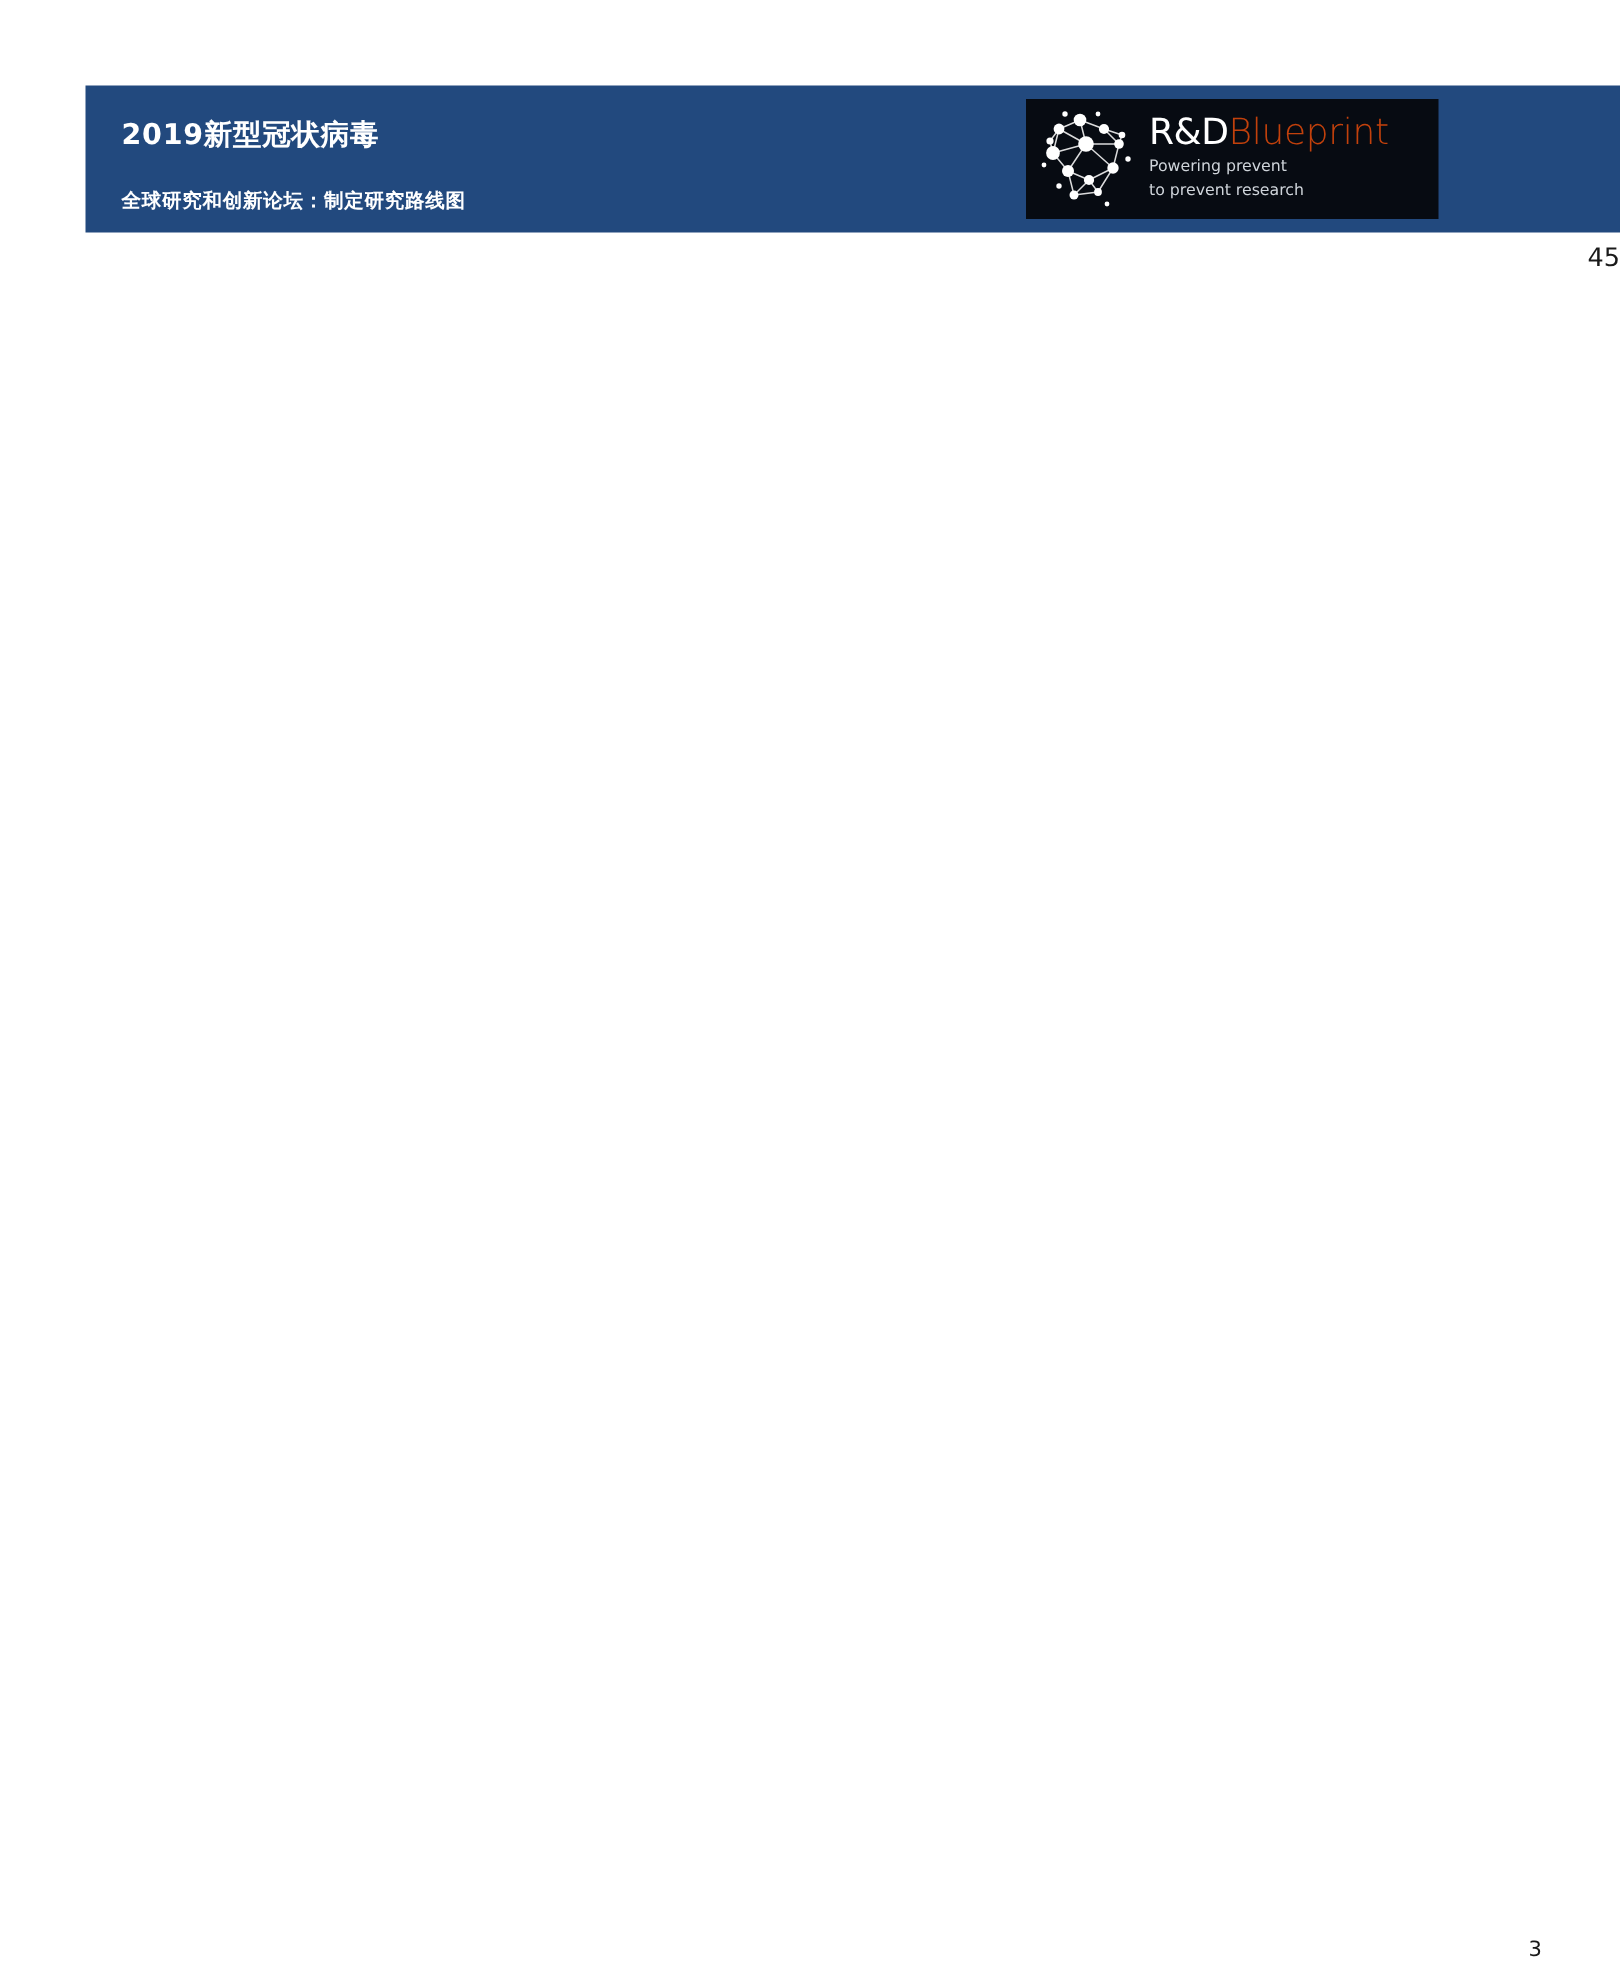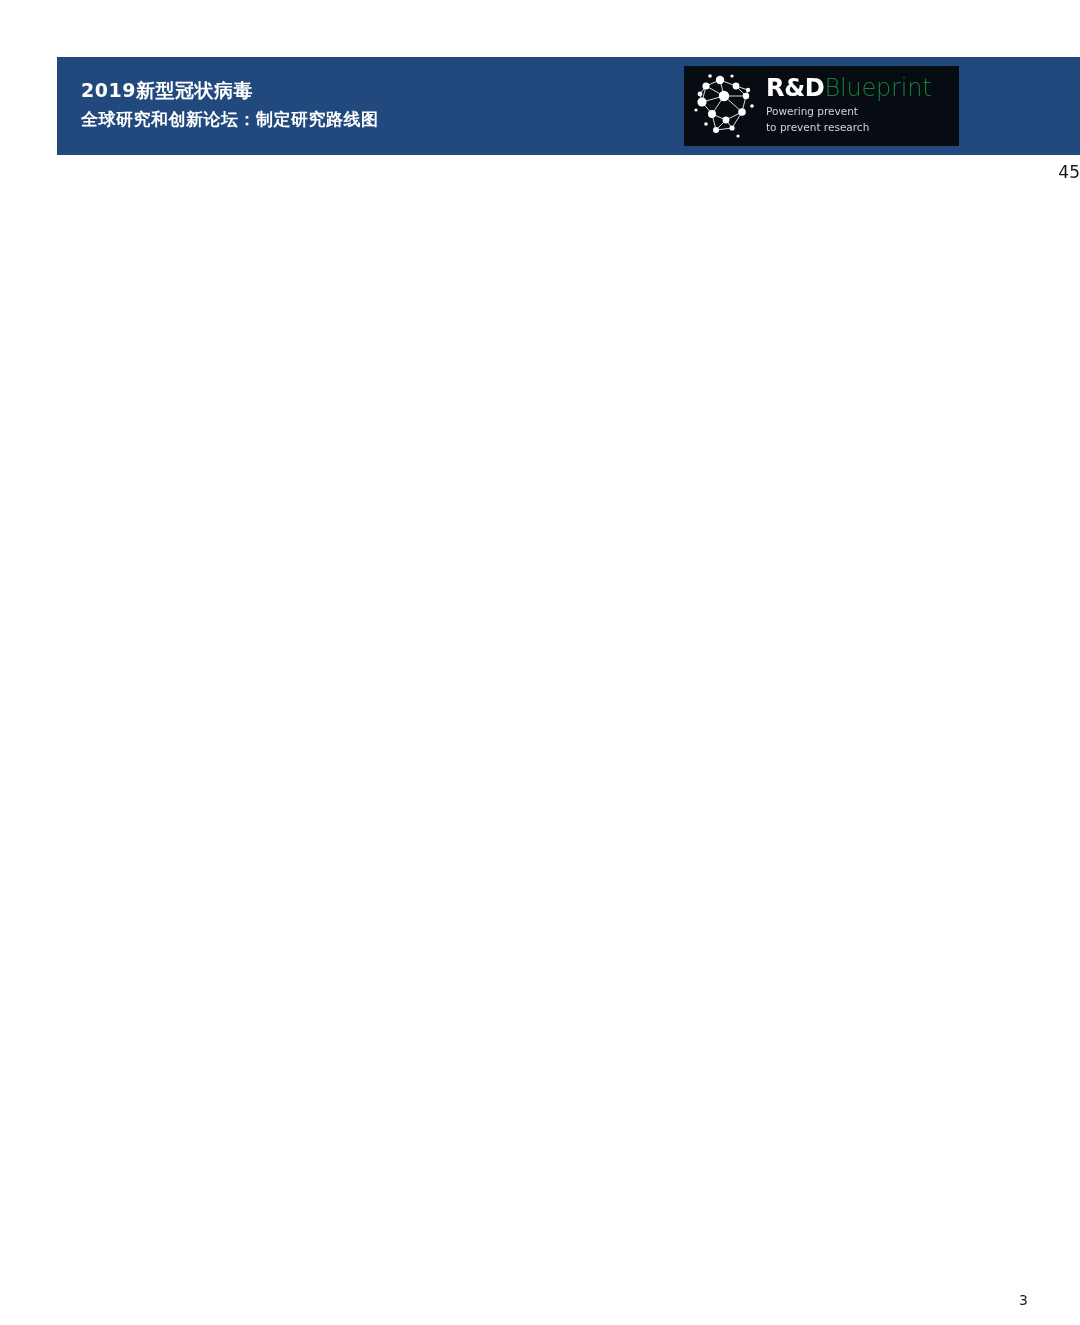--- a/index.html
+++ b/index.html
@@ -41,26 +41,26 @@
     color: #ffffff;
   }
   .banner-line1 {
     font-size: 19px;
     font-weight: 700;
     letter-spacing: .5px;
     line-height: 28px;
     white-space: nowrap;
   }
   .banner-line2 {
-    font-size: 17px;
+    font-size: 13px;
     font-weight: 700;
     letter-spacing: .5px;
     line-height: 28px;
     white-space: nowrap;
-    margin-top: 1px;
+    margin-top: 17px;
   }
 
   
   .logo {
     position: absolute;
     left: 627px;
     top: 9px;
     width: 275px;
     height: 80px;
     background: #070b12;
@@ -79,27 +79,27 @@
     top: 8px;
     width: 190px;
   }
   .logo-wordmark {
     font-size: 24px;
     line-height: 28px;
     white-space: nowrap;
     color: #ffffff;
   }
   .logo-wordmark .rd {
-    font-weight: 700;
+    font-weight: 400;
     letter-spacing: -.3px;
   }
   .logo-wordmark .bp {
     font-weight: 300;
     letter-spacing: -.2px;
-    color: #15803d;
+    color: #c2410c;
   }
   .logo-tag {
     font-size: 10.5px;
     line-height: 14px;
     color: #cfd4da;
     font-weight: 400;
     white-space: nowrap;
     margin-top: 2px;
   }
 

